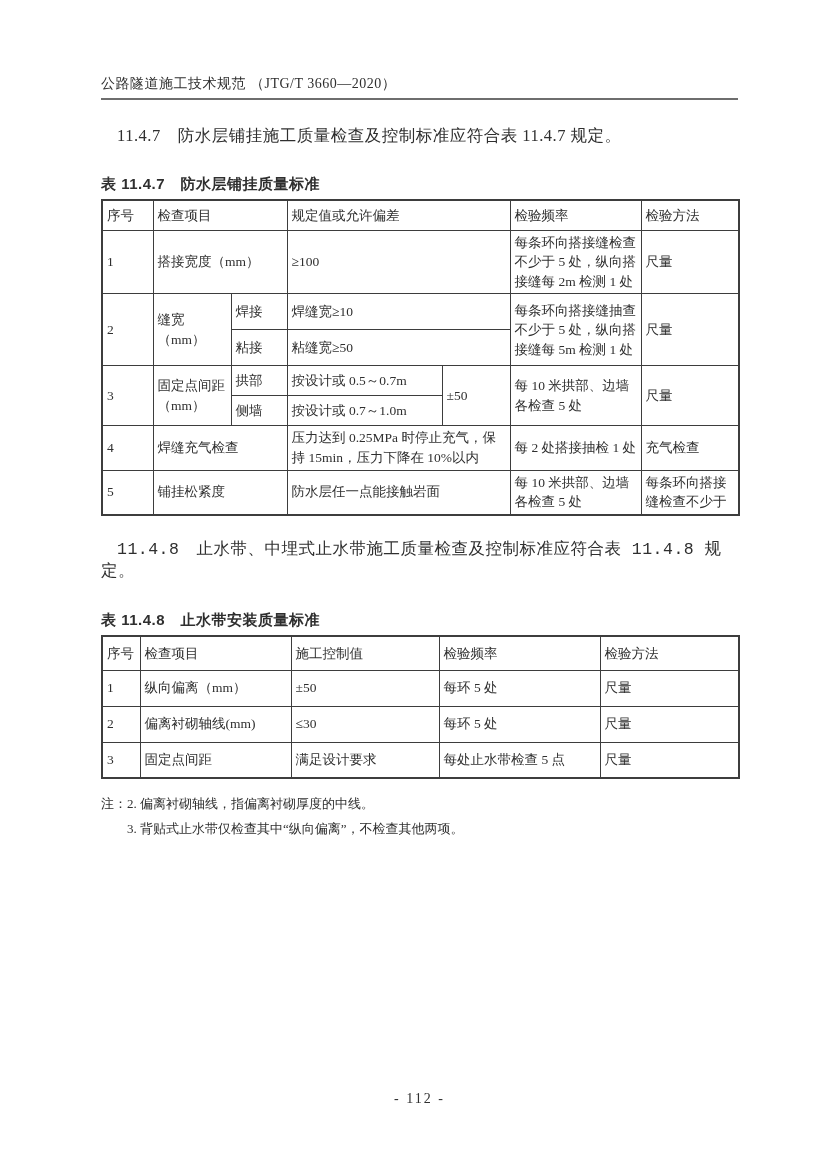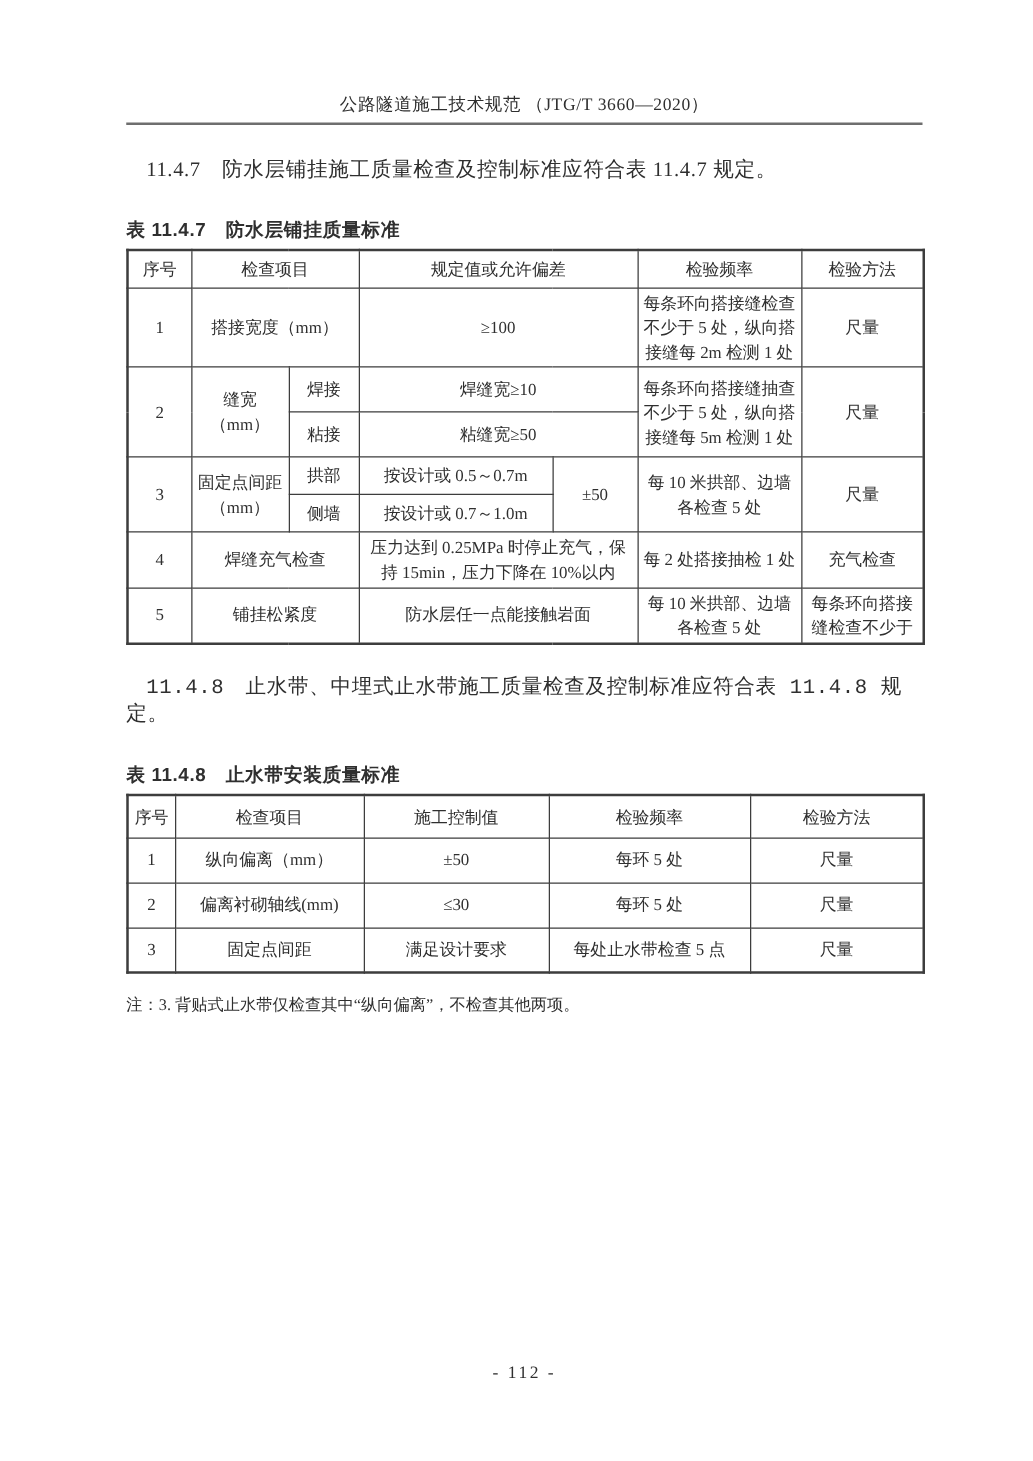--- a/index.html
+++ b/index.html
@@ -13,21 +13,20 @@
   }
   .content {
     position: absolute;
     left: 101px; top: 0;
     width: 637px;
   }
   .running-header {
     margin-top: 75px;
     font-size: 14px;
     letter-spacing: 0.5px;
-    text-align: center;
   }
   .header-rule {
     height: 2px;
     background: #6e6e6e;
     margin-top: 5px;
   }
   .para {
     margin: 25px 0 0 0;
     font-size: 16.5px;
     line-height: 1.35;
@@ -44,21 +43,21 @@
   }
   table {
     width: 637px;
     border-collapse: collapse;
     table-layout: fixed;
     border: 2px solid #3d3d3d;
     font-size: 13.5px;
   }
   td {
     border: 1px solid #3d3d3d;
-    text-align: center;
+    text-align: left;
     vertical-align: middle;
     padding: 2px 4px;
     line-height: 1.45;
     word-break: break-word;
   }
   
   .t1 tr.rh  { height: 30px; }
   .t1 tr.r1  { height: 58px; }
   .t1 tr.r2a { height: 36px; }
   .t1 tr.r2b { height: 36px; }
@@ -206,19 +205,20 @@
         <td>满足设计要求</td>
         <td>每处止水带检查 5 点</td>
         <td>尺量</td>
       </tr>
     </tbody>
   </table>
 
   <div class="notes">
     <div class="notes-label">注：</div>
     <div class="notes-items">
+      <div>2. 偏离衬砌轴线，指偏离衬砌厚度的中线。</div>
       <div>3. 背贴式止水带仅检查其中“纵向偏离”，不检查其他两项。</div>
     </div>
   </div>
 
 </div>
 
 <div class="page-number">- 112 -</div>
 
 </body></html>

